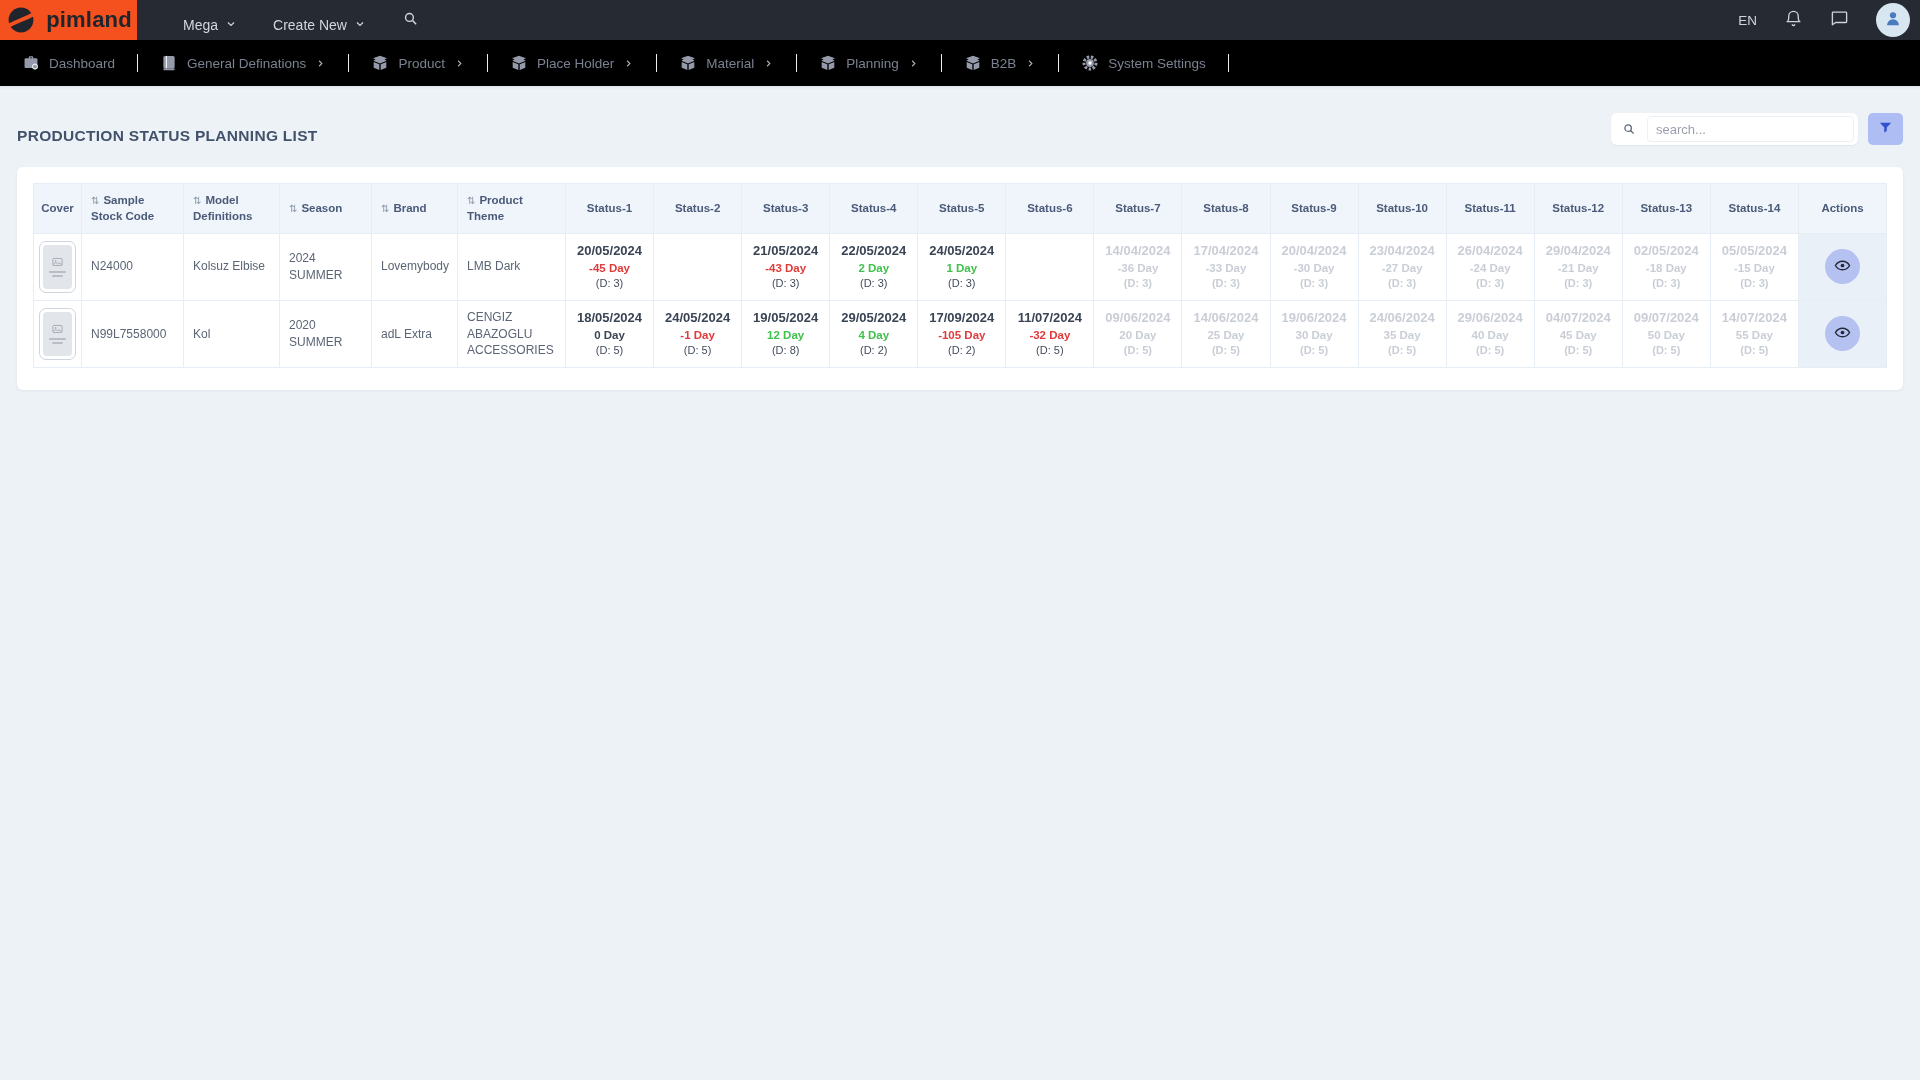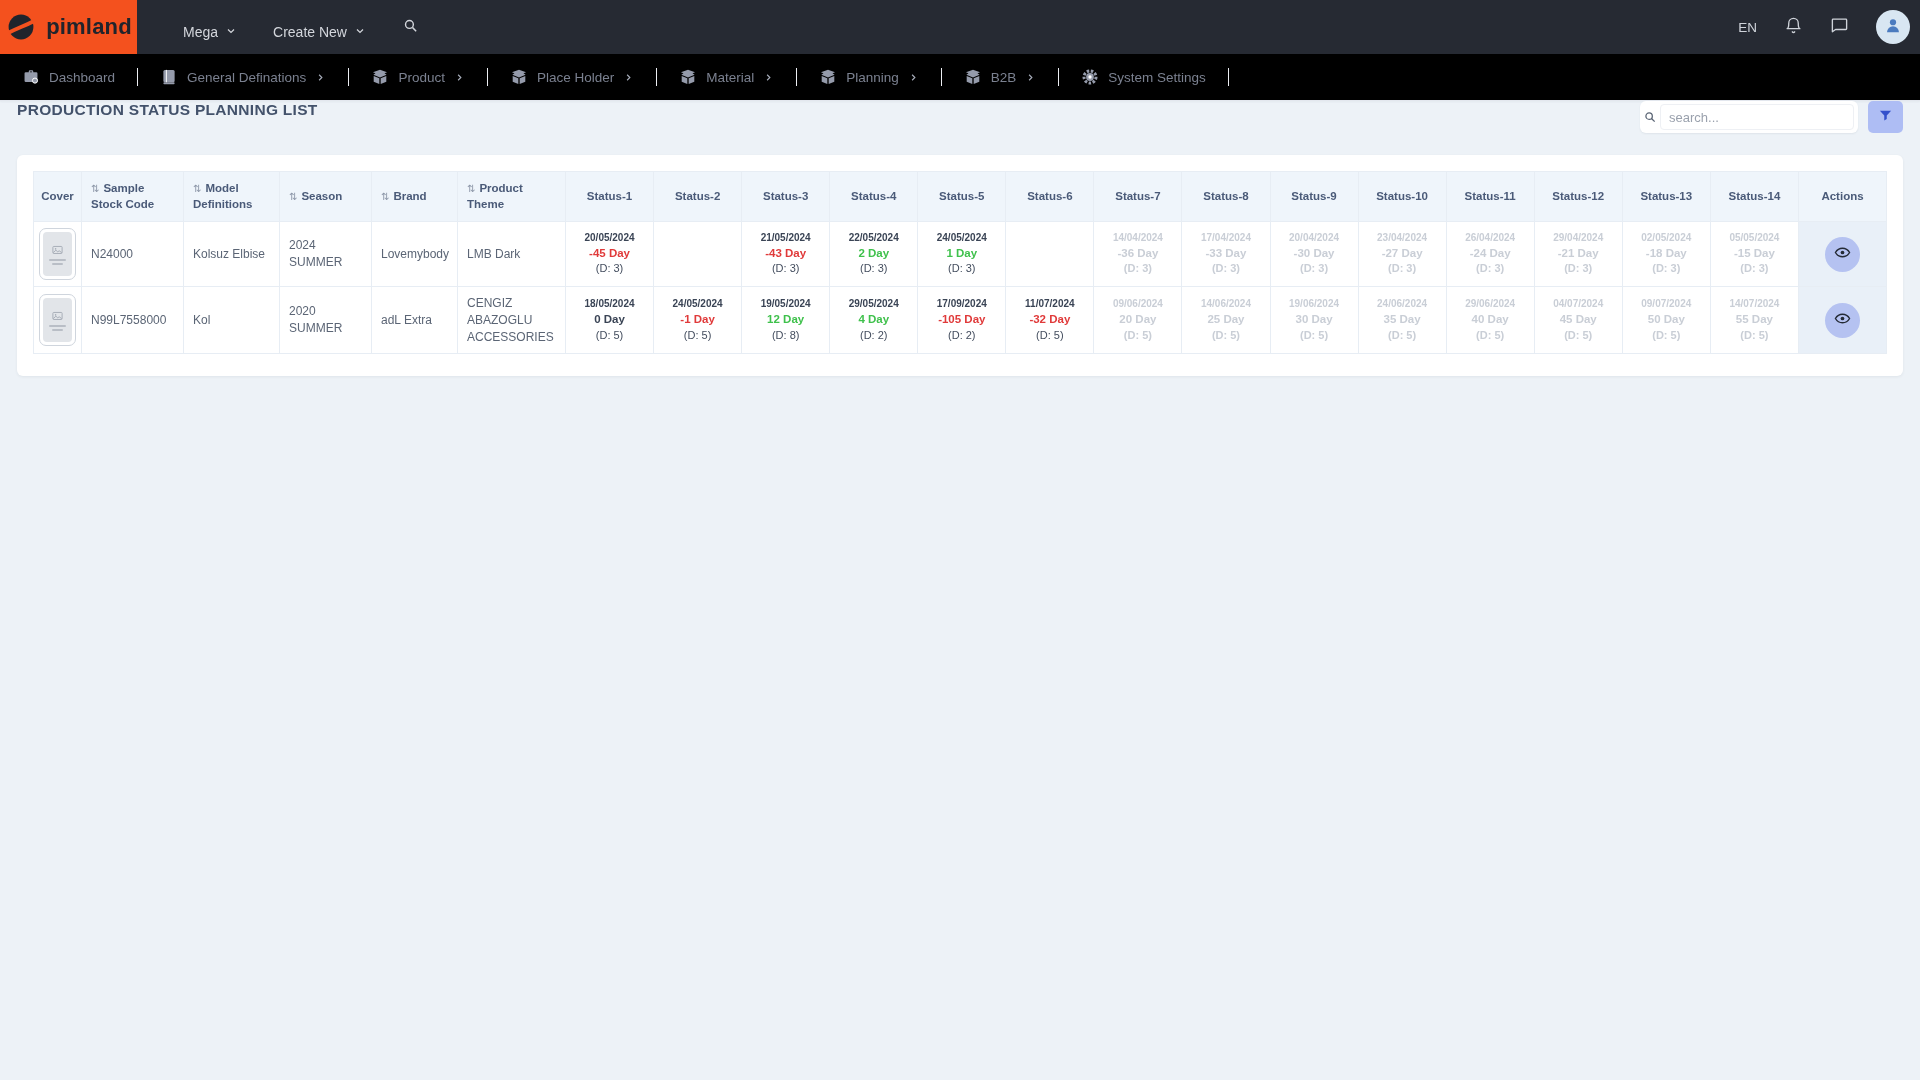--- a/index.html
+++ b/index.html
@@ -8,21 +8,21 @@
   }
   *{box-sizing:border-box;}
   html,body{margin:0;padding:0;}
   body{
     width:1920px;height:1080px;background:#edf2f7;
     font-family:"Liberation Sans",sans-serif;overflow:hidden;color:#43526b;
   }
   .app{display:flex;flex-direction:column;height:100%;}
 
   
-  .navbar{height:54px;background:#262a33;display:flex;align-items:center;flex-shrink:0;}
+  .navbar{height:40px;background:#262a33;display:flex;align-items:center;flex-shrink:0;}
   .logo{width:137px;height:54px;background:var(--orange);display:flex;align-items:center;justify-content:center;gap:9px;cursor:pointer;}
   .logo svg{width:32px;height:32px;display:block;}
   .logo-text{font-size:22px;font-weight:600;color:#20242c;letter-spacing:.2px;}
   .nav-left{display:flex;align-items:center;gap:36px;margin-left:46px;}
   .nav-item{display:flex;align-items:center;gap:7px;color:#d3d6dc;font-size:14px;cursor:pointer;margin-top:9px;}
   .nav-item svg,.nav-iconbtn svg{width:12px;height:12px;}
   .nav-iconbtn{color:#d3d6dc;cursor:pointer;display:flex;align-items:center;}
   .nav-iconbtn svg{width:17px;height:17px;}
   .nav-right{margin-left:auto;display:flex;align-items:center;gap:27px;padding-right:10px;}
   .lang{color:#cfd3da;font-size:13.5px;cursor:pointer;}
@@ -34,24 +34,24 @@
   
   .menubar{height:47px;background:#000000;display:flex;align-items:center;border-bottom:1px solid #e3e7ee;box-shadow:0 1px 2px rgba(40,50,70,.05);flex-shrink:0;}
   .menu-item{display:flex;align-items:center;gap:9px;padding:0 22px;border-right:1px solid #eceef3;color:#7b8190;font-size:13.5px;cursor:pointer;white-space:nowrap;}
   .menu-item .mi-icon{color:#959bab;display:flex;}
   .menu-item .mi-icon svg{width:18px;height:18px;}
   .menu-item .mi-chev{color:#a8aebb;display:flex;}
   .menu-item .mi-chev svg{width:11px;height:11px;}
 
   
   main{flex:1;display:flex;flex-direction:column;padding:0 17px;}
-  .page-head{display:flex;justify-content:space-between;align-items:flex-start;}
+  .page-head{display:flex;justify-content:space-between;align-items:flex-end;margin-top:26px;}
   h1{margin:0;font-size:15.5px;font-weight:700;color:#43526b;letter-spacing:.3px;}
   .search-area{display:flex;align-items:center;}
-  .search-box{display:flex;align-items:center;background:#fff;border-radius:6px;height:32px;width:218px;box-shadow:0 1px 2px rgba(40,50,70,.07);}
+  .search-box{display:flex;align-items:center;background:#fff;border-radius:6px;height:32px;width:247px;box-shadow:0 1px 2px rgba(40,50,70,.07);}
   .search-box .s-icon{width:36px;display:flex;justify-content:center;color:#5a6474;}
   .search-box .s-icon svg{width:14px;height:14px;}
   .search-box input{border:1px solid #eef0f4;border-radius:4px;height:26px;flex:1;margin-right:4px;outline:none;font-size:13px;color:#5a6474;padding:0 8px;font-family:"Liberation Sans",sans-serif;}
   .search-box input::placeholder{color:#9aa1ad;}
   .filter-btn{margin-left:10px;width:35px;height:32px;border:none;border-radius:5px;background:var(--filter-bg);cursor:pointer;display:flex;align-items:center;justify-content:center;color:var(--accent-blue);}
   .filter-btn svg{width:15px;height:15px;}
 
   
   .card{background:#fff;border-radius:6px;box-shadow:0 1px 3px rgba(40,50,70,.07);margin-top:22px;padding:16px 16px 22px;}
   .legend{display:flex;align-items:center;gap:12px;margin:6px 2px 18px;font-size:13px;font-weight:600;color:#3c4656;}
@@ -70,21 +70,21 @@
   .sort-glyph{color:#8a94a6;font-size:10px;margin-right:4px;font-weight:400;}
   td{font-size:12px;color:#5b6575;padding:8px 5px;text-align:center;vertical-align:middle;line-height:1.4;}
   td.txt{text-align:left;padding-left:9px;}
   td.cover-cell{padding:6px 4px;}
   .thumb{width:37px;height:52px;margin:0 auto;background:#fff;border:1px solid #cfd5dd;border-radius:7px;padding:3px;cursor:pointer;}
   .thumb-inner{width:100%;height:100%;background:#e2e5e9;border-radius:4px;display:flex;flex-direction:column;align-items:center;justify-content:center;gap:2px;color:#a7adb7;}
   .thumb-inner svg{width:15px;height:13px;}
   .ph-line{height:2px;border-radius:1px;background:#b9bec6;}
   .ph-line.l1{width:17px;} .ph-line.l2{width:11px;}
   .status-cell div{white-space:nowrap;}
-  .st-date{font-weight:700;color:#3a4455;font-size:10px;}
+  .st-date{font-weight:700;color:#3a4455;font-size:13px;}
   .st-delta{font-weight:700;font-size:11.5px;}
   .st-dur{color:#434d5e;font-size:11px;}
   .st-late .st-delta{color:var(--late);}
   .st-early .st-delta{color:var(--early);}
   .st-neutral .st-delta{color:#3a4455;}
   .st-scheduled .st-date,.st-scheduled .st-delta,.st-scheduled .st-dur{color:var(--scheduled);font-weight:600;}
   td.actions-cell{background:#e9f0f8;}
   .eye-btn{width:35px;height:35px;border-radius:50%;border:none;background:#b5c2f1;color:#242a35;cursor:pointer;display:flex;align-items:center;justify-content:center;margin:0 auto;}
   .eye-btn svg{width:17px;height:17px;}
 

